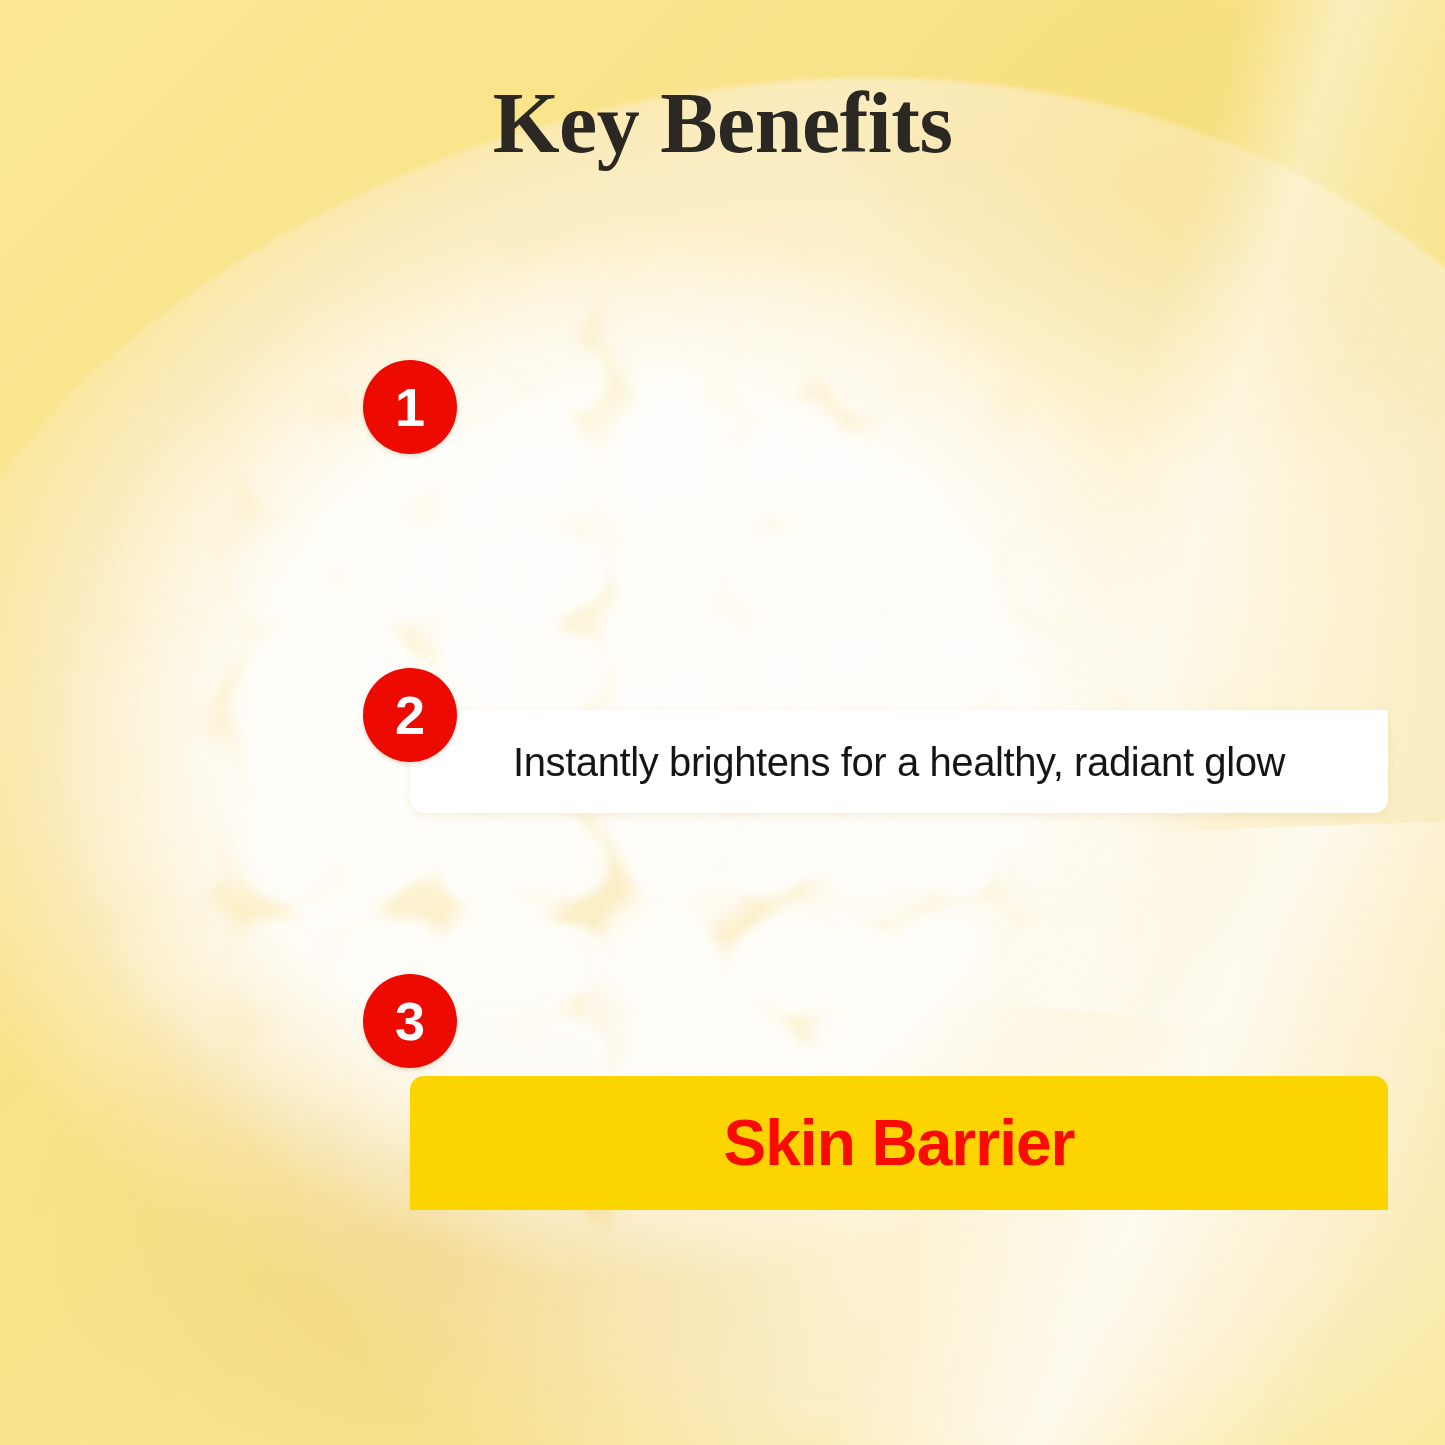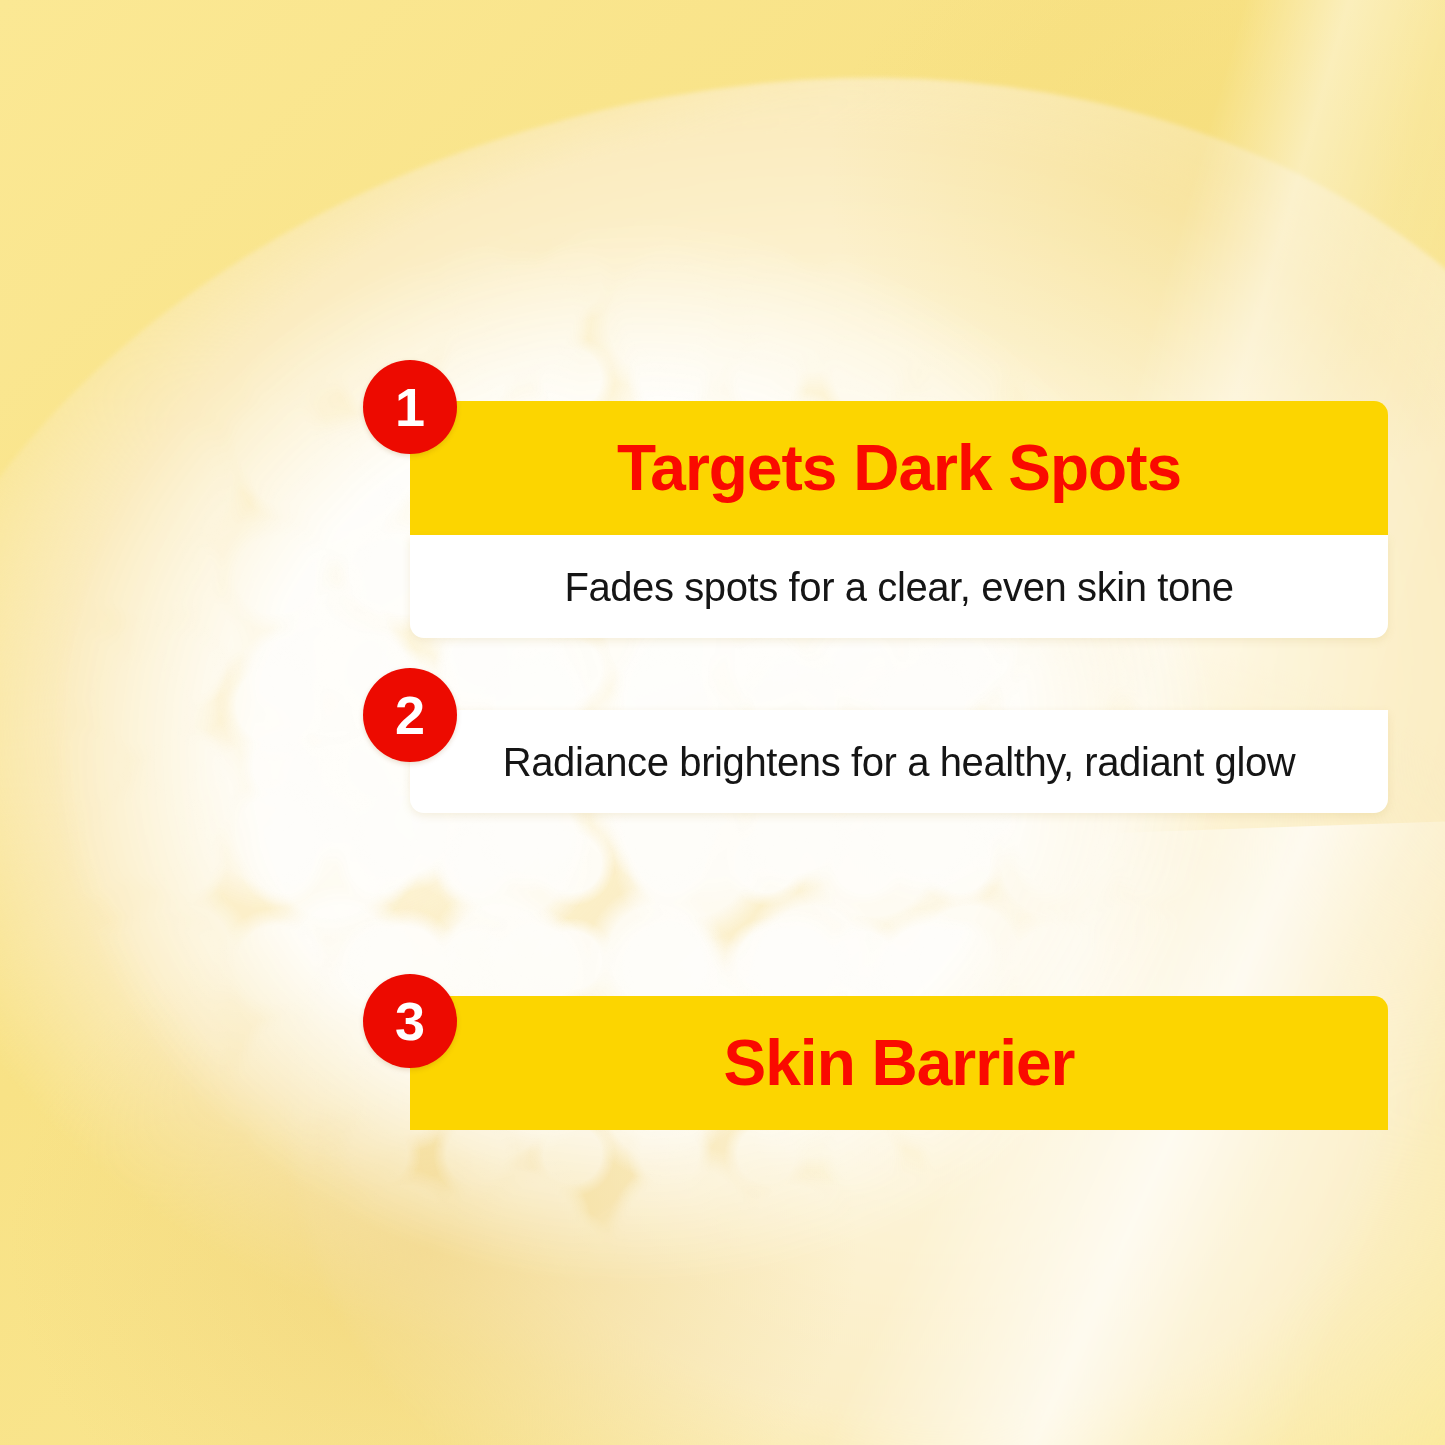--- a/index.html
+++ b/index.html
@@ -135,21 +135,21 @@
     z-index: 4;
   }
 
   .card {
     position: absolute;
     left: 410px;
     width: 978px;
   }
   .card-1 { top: 401px; }
   .card-2 { top: 710px; }
-  .card-3 { top: 996px; }
+  .card-3 { top: 1076px; }
 
   .card-head {
     height: 134px;
     background: #FCD500;
     border-radius: 14px 14px 0 0;
     display: flex;
     align-items: center;
     justify-content: center;
   }
   .card-head-text {
@@ -212,41 +212,34 @@
 <div id="infographic">
 
   <div class="bg-layer bg-base"></div>
   <div class="bg-blob"></div>
   <div class="bg-blob2"></div>
   <div class="bg-layer bg-shade"></div>
   <div class="bg-layer bg-gloss"></div>
   <div class="bg-layer bg-gloss2"></div>
   <div class="bg-layer bg-speckle"></div>
 
+  <div class="title">Key Benefits</div>
 
   <div class="cards">
 
     <div class="badge badge-1">
       <span>1</span>
     </div>
-    <div class="card card-1">
-      <div class="card-head">
-        <span class="card-head-text">Targets Dark Spots</span>
-      </div>
-      <div class="card-body">
-        <span class="card-body-text">Fades spots for a clear, even skin tone</span>
-      </div>
-    </div>
 
     <div class="badge badge-2">
       <span>2</span>
     </div>
     <div class="card card-2">
       <div class="card-body">
-        <span class="card-body-text">Radiance brightens for a healthy, radiant glow</span>
+        <span class="card-body-text">Instantly brightens for a healthy, radiant glow</span>
       </div>
     </div>
 
     <div class="badge badge-3">
       <span>3</span>
     </div>
     <div class="card card-3">
       <div class="card-head">
         <span class="card-head-text">Skin Barrier</span>
       </div>

